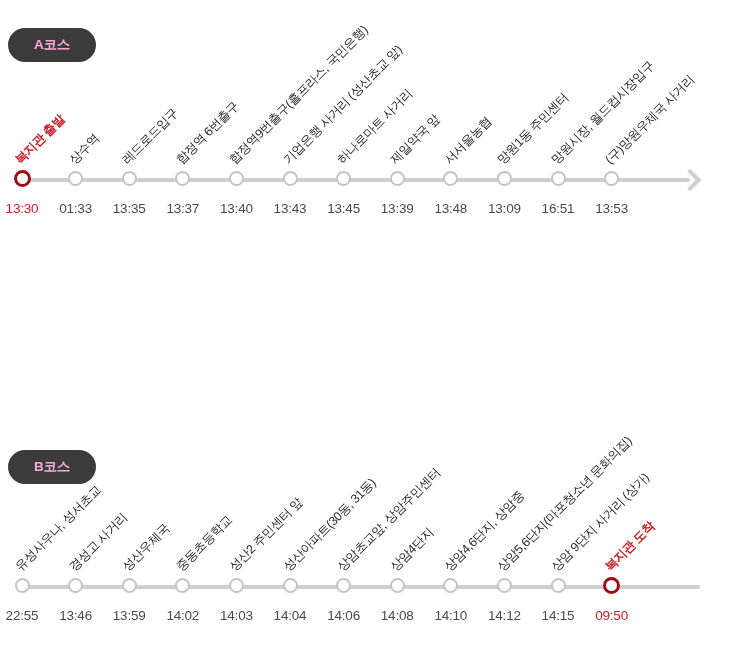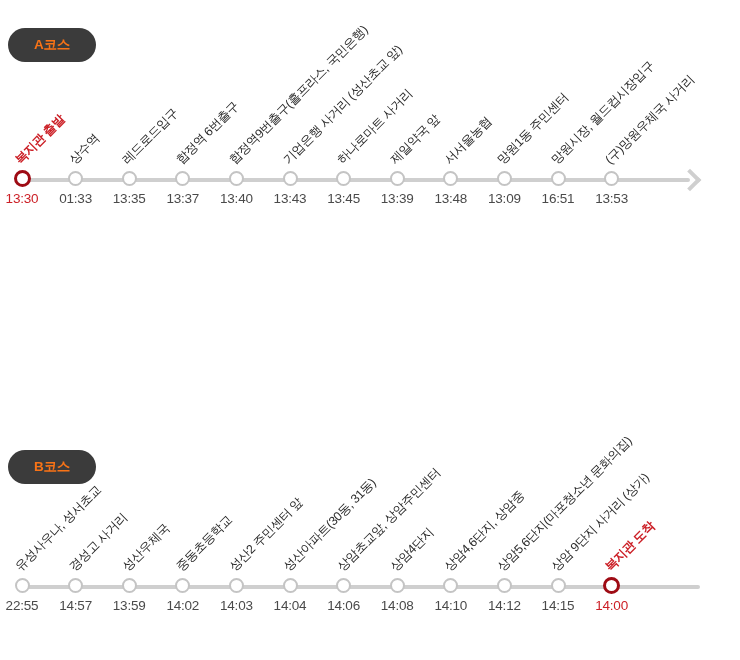--- a/index.html
+++ b/index.html
@@ -25,21 +25,21 @@
   .course-c { height: 230px; }
 
   
   .badge {
     position: absolute;
     left: 8px;
     width: 88px;
     height: 34px;
     border-radius: 17px;
     background: #3b3b3b;
-    color: #f97316;
+    color: #f9a8d4;
     font-size: 13.5px;
     font-weight: 700;
     letter-spacing: -0.2px;
     display: flex;
     align-items: center;
     justify-content: center;
   }
 
   
   .timeline {
@@ -85,21 +85,21 @@
   .dot.terminal {
     width: 17px;
     height: 17px;
     margin-left: -8.5px;
     margin-top: -8.5px;
     border: 3.4px solid #9e0b14;
   }
   .time {
     position: absolute;
     left: 50%;
-    top: 13px;
+    top: 23px;
     transform: translateX(-50%);
     font-size: 13.5px;
     color: #4a4a4a;
     white-space: nowrap;
     letter-spacing: -0.2px;
     text-align: center;
   }
   .time.terminal {
     color: #cc2027;
   }
@@ -196,21 +196,21 @@
       <div class="timeline" style="top: 375px;">
         <div class="track" style="width: 678px;"></div>
         <div class="stop" style="left: 22px;">
           <div class="dot"></div>
           <div class="label">유성사우나, 성서초교</div>
           <div class="time">22:55</div>
         </div>
         <div class="stop" style="left: 75.6px;">
           <div class="dot"></div>
           <div class="label">경성고 사거리</div>
-          <div class="time">14:57</div>
+          <div class="time">13:46</div>
         </div>
         <div class="stop" style="left: 129.2px;">
           <div class="dot"></div>
           <div class="label">성산우체국</div>
           <div class="time">13:59</div>
         </div>
         <div class="stop" style="left: 182.8px;">
           <div class="dot"></div>
           <div class="label">중동초등학교</div>
           <div class="time">14:02</div>
@@ -246,21 +246,21 @@
           <div class="time">14:12</div>
         </div>
         <div class="stop" style="left: 558px;">
           <div class="dot"></div>
           <div class="label">상암 9단지 사거리 (상가)</div>
           <div class="time">14:15</div>
         </div>
         <div class="stop" style="left: 611.6px;">
           <div class="dot terminal"></div>
           <div class="label terminal">복지관 도착</div>
-          <div class="time terminal">14:00</div>
+          <div class="time terminal">09:50</div>
         </div>
       </div>
     </div>
     <div class="course course-c">
       <div class="timeline" style="top: 608px;">
         <div class="stop" style="left: 22px;"></div>
         <div class="stop" style="left: 72.4px;"></div>
         <div class="stop" style="left: 122.8px;"></div>
         <div class="stop" style="left: 173.2px;"></div>
         <div class="stop" style="left: 223.6px;"></div>

